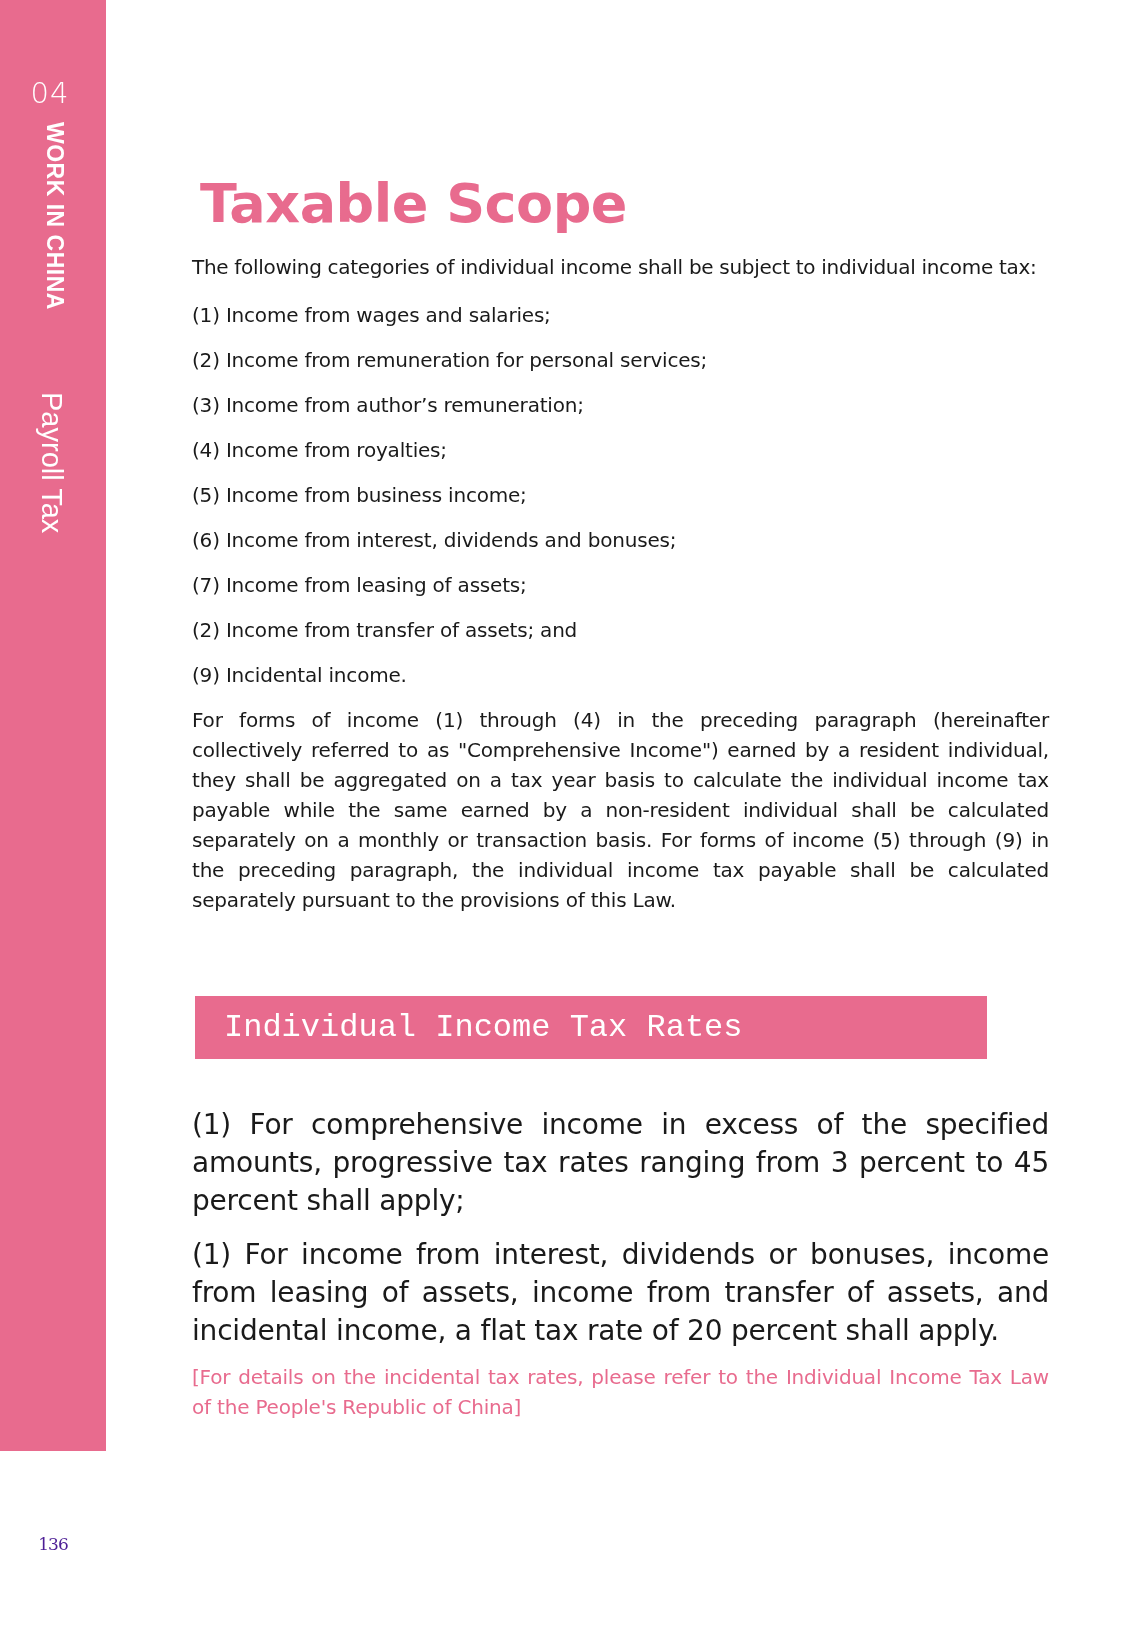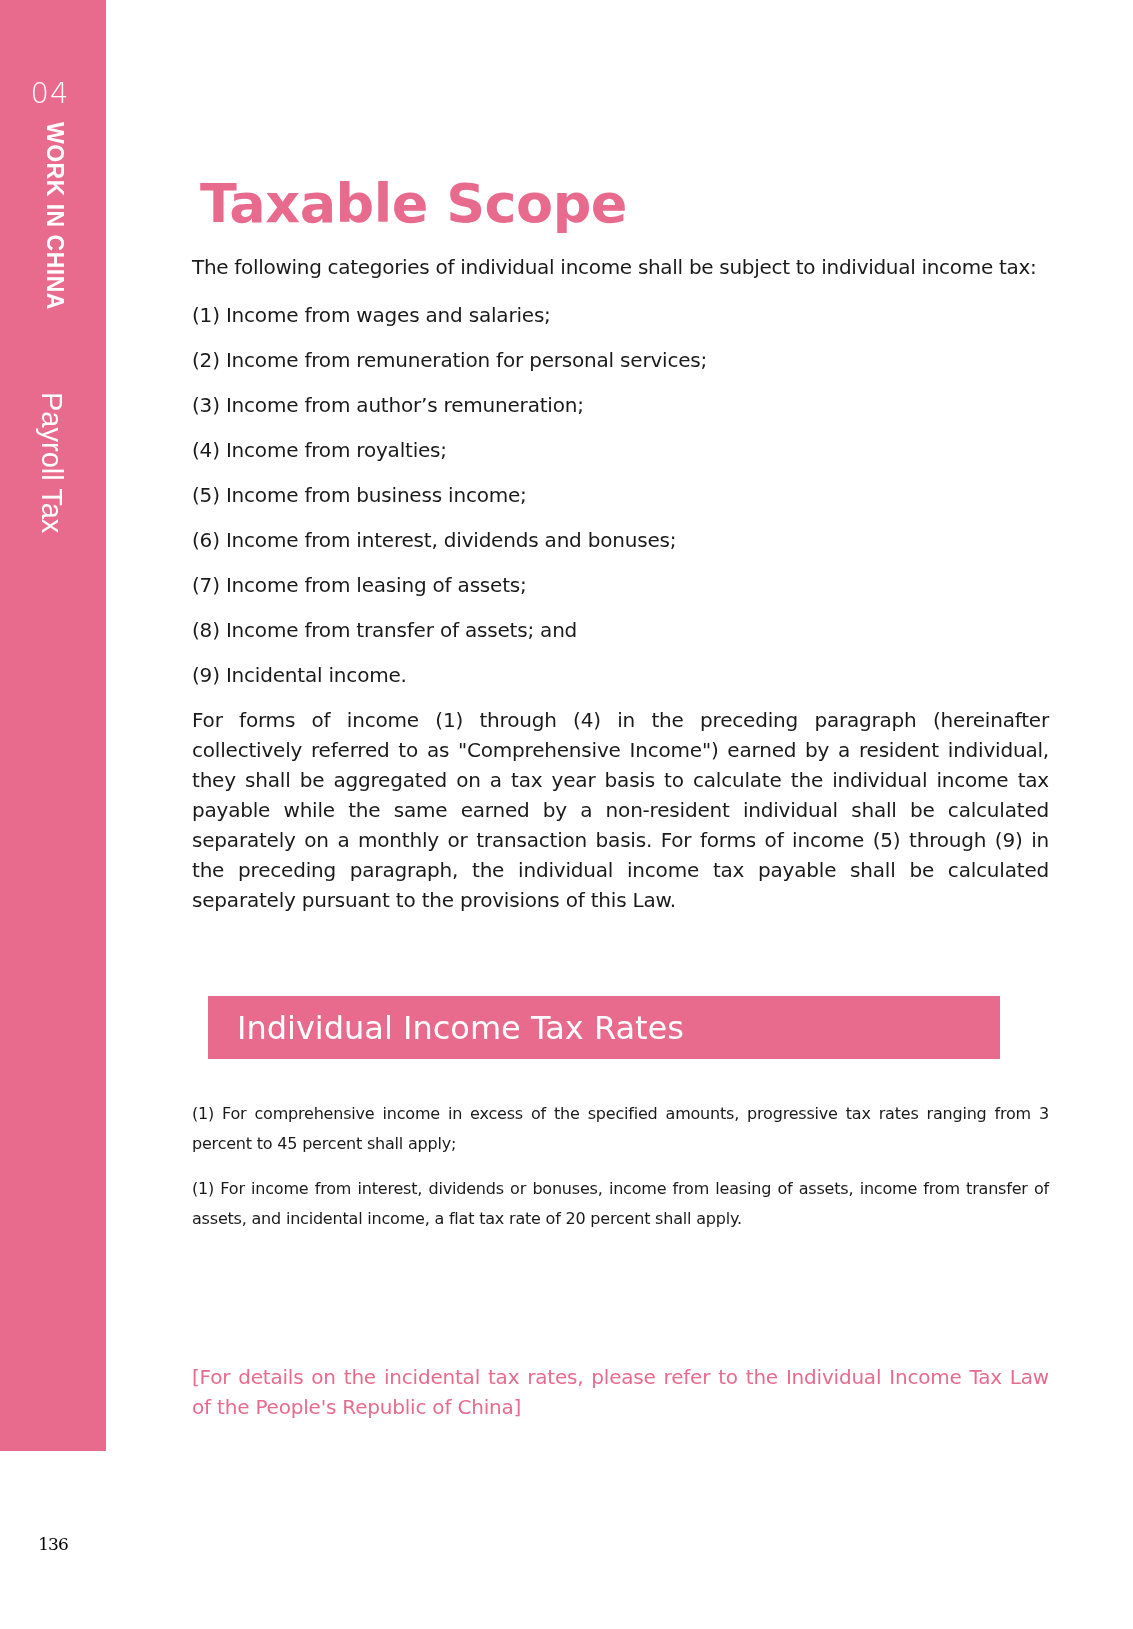--- a/index.html
+++ b/index.html
@@ -28,21 +28,21 @@
     font-size: 23px; font-weight: bold; letter-spacing: 0.5px;
     font-family: "Liberation Sans", sans-serif;
   }
   .section-name {
     left: 68px; top: 392px;
     font-size: 29px; font-weight: normal;
     font-family: "Liberation Sans", sans-serif;
   }
   .page-number {
     position: absolute; left: 0; width: 106px; top: 1534px;
-    text-align: center; color: #000000; font-size: 17px;
+    text-align: center; color: #4c1d95; font-size: 17px;
     font-family: "DejaVu Serif", serif; letter-spacing: -1px;
   }
   .content {
     position: absolute; left: 192px; top: 0; width: 857px;
   }
   .title {
     position: absolute; left: 0; top: 164px; margin: 8px;
     font-size: 54px; font-weight: bold; color: #E86B8E;
     letter-spacing: -0.5px; white-space: nowrap;
   }
@@ -56,32 +56,33 @@
   .list li {
     font-size: 20px; height: 45px; line-height: 30px; white-space: nowrap;
     letter-spacing: -0.2px;
   }
   .para {
     position: absolute; left: 0; top: 705px; width: 857px; margin: 0;
     font-size: 20px; line-height: 30px; text-align: justify;
     letter-spacing: -0.2px;
   }
   .band {
-    position: absolute; left: 16px; top: 996px; width: 792px; height: 63px;
+    position: absolute; left: 3px; top: 996px; width: 792px; height: 63px;
     background: #E86B8E;
+    font-family: Liberation Mono, monospace;
   }
   .band-title {
     position: absolute; left: 29px; top: 13px; margin: 0;
     font-size: 32px; font-weight: normal; color: #fff; white-space: nowrap;
   }
   .rates {
     position: absolute; left: 0; top: 1090px; width: 857px;
   }
   .rates p {
-    margin: 9px 0 15px 0; font-size: 16px; line-height: 30px; text-align: justify;
+    margin: 16px 0 15px 0; font-size: 28px; line-height: 38px; text-align: justify;
     letter-spacing: -0.2px;
   }
   .note {
     position: absolute; left: 0; top: 1362px; width: 857px; margin: 0;
     font-size: 20px; line-height: 30px; color: #E86B8E; text-align: justify;
     letter-spacing: -0.2px;
   }
 </style>
 </head>
 <body>
@@ -97,21 +98,21 @@
   <h1 class="title">Taxable Scope</h1>
   <p class="intro">The following categories of individual income shall be subject to individual income tax:</p>
   <ul class="list">
     <li>(1) Income from wages and salaries;</li>
     <li>(2) Income from remuneration for personal services;</li>
     <li>(3) Income from author’s remuneration;</li>
     <li>(4) Income from royalties;</li>
     <li>(5) Income from business income;</li>
     <li>(6) Income from interest, dividends and bonuses;</li>
     <li>(7) Income from leasing of assets;</li>
-    <li>(8) Income from transfer of assets; and</li>
+    <li>(2) Income from transfer of assets; and</li>
     <li>(9) Incidental income.</li>
   </ul>
   <p class="para">For forms of income (1) through (4) in the preceding paragraph (hereinafter collectively referred to as "Comprehensive Income") earned by a resident individual, they shall be aggregated on a tax year basis to calculate the individual income tax payable while the same earned by a non-resident individual shall be calculated separately on a monthly or transaction basis. For forms of income (5) through (9) in the preceding paragraph, the individual income tax payable shall be calculated separately pursuant to the provisions of this Law.</p>
 
   <div class="band">
     <h2 class="band-title">Individual Income Tax Rates</h2>
   </div>
 
   <div class="rates">
     <p>(1) For comprehensive income in excess of the specified amounts, progressive tax rates ranging from 3 percent to 45 percent shall apply;</p>

